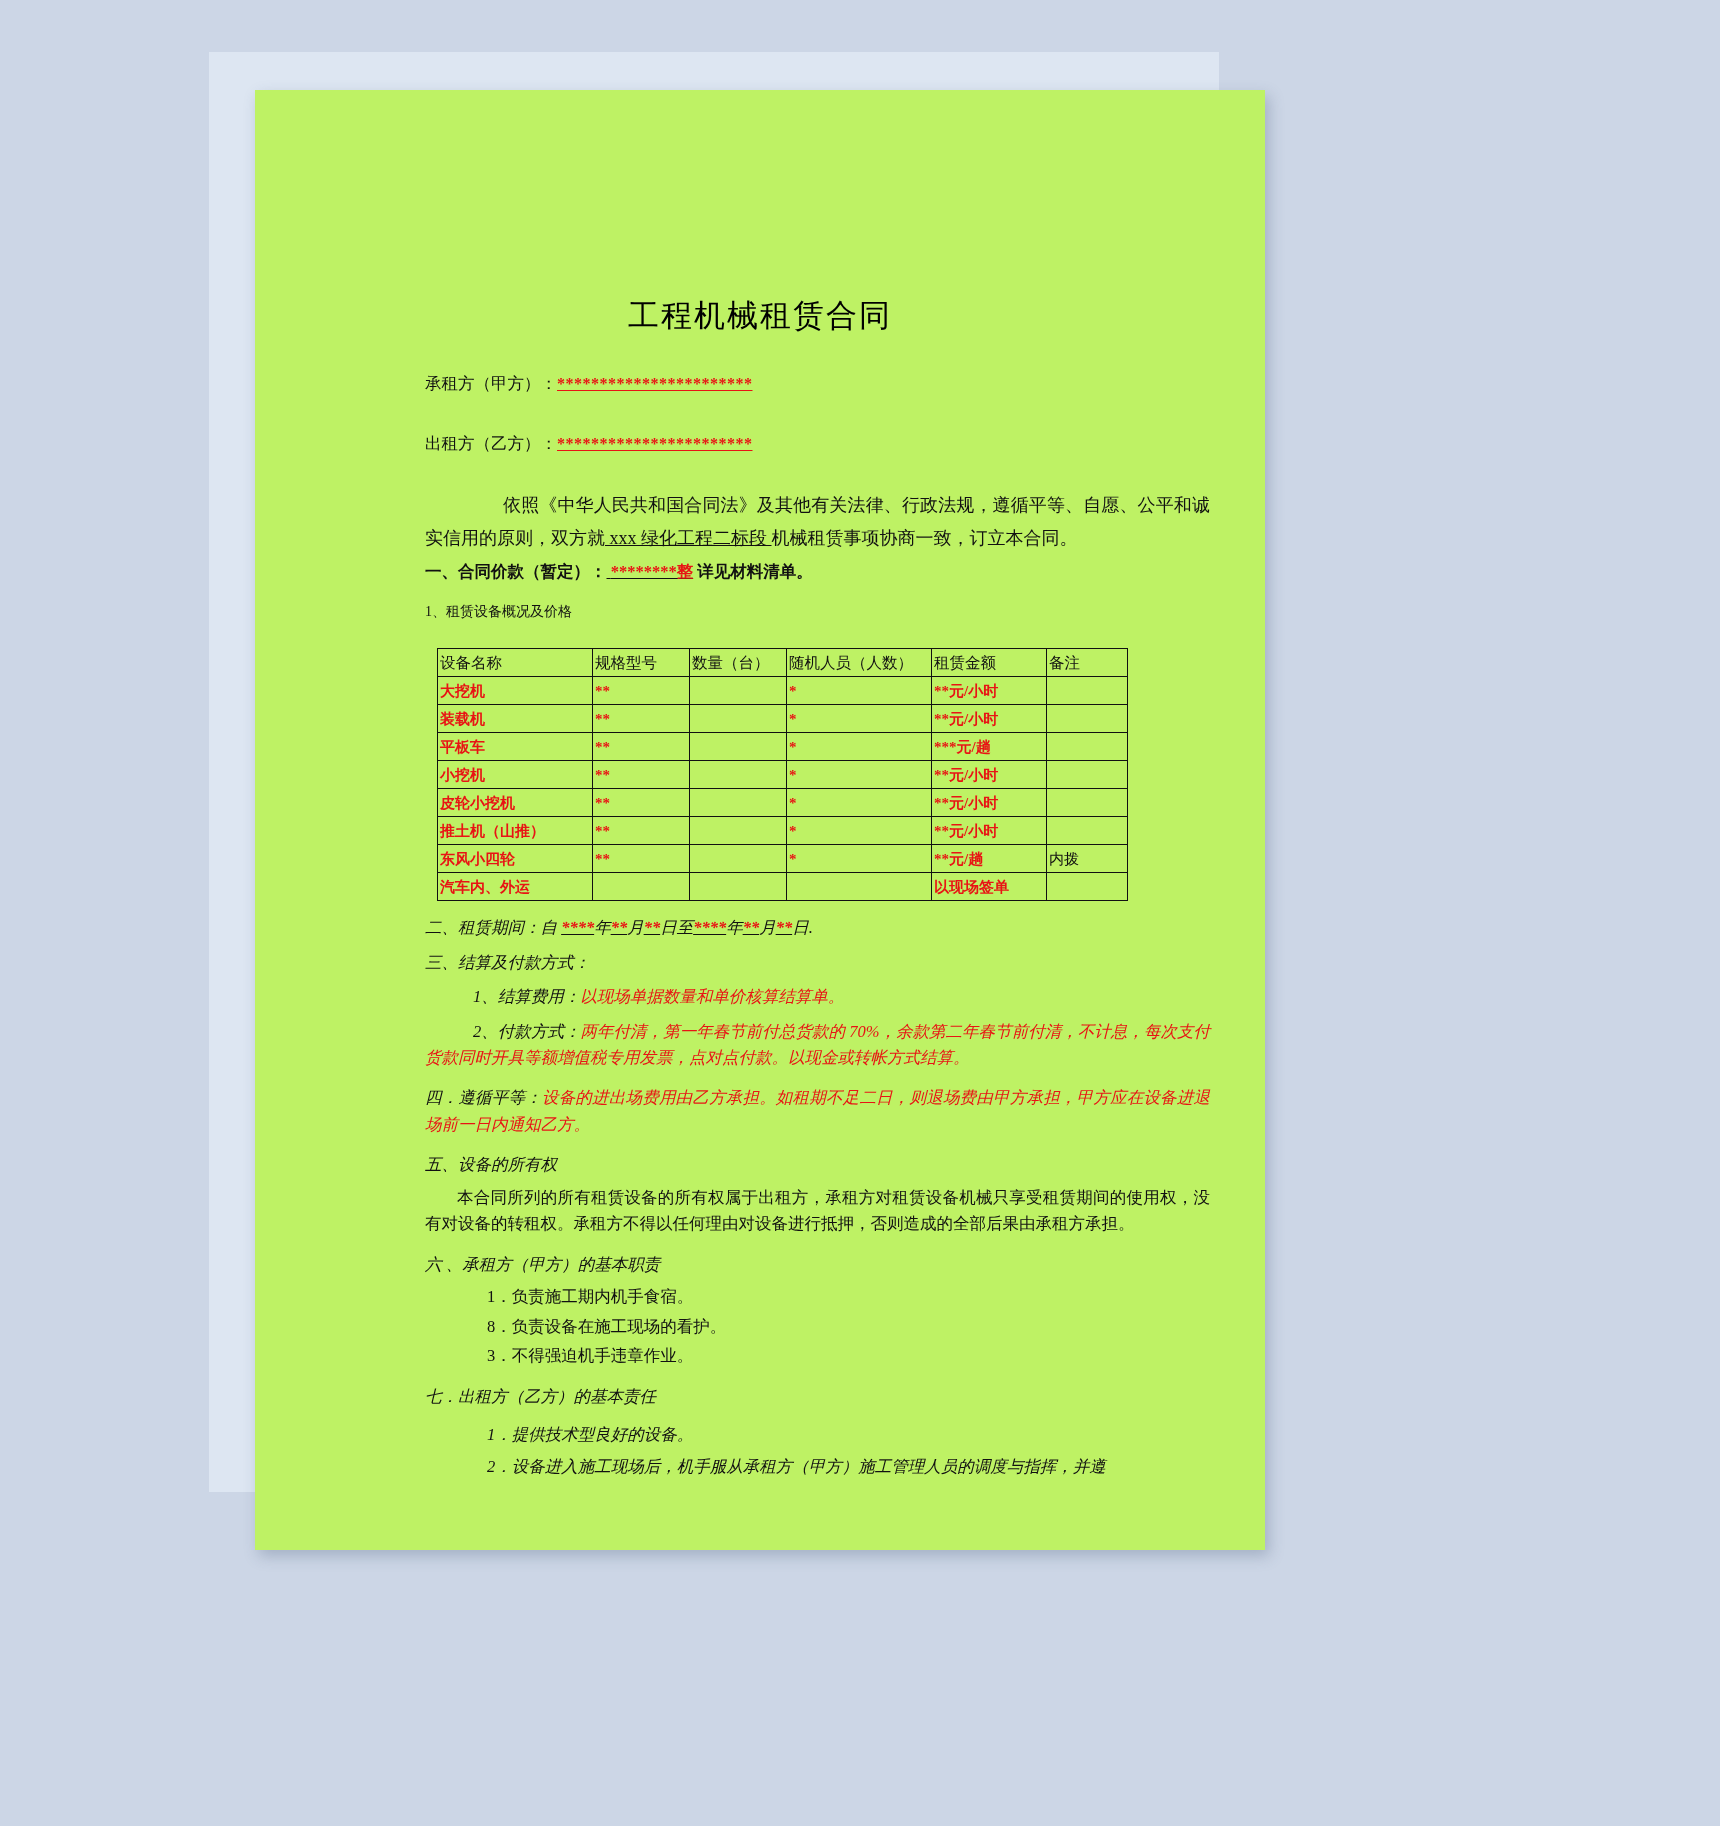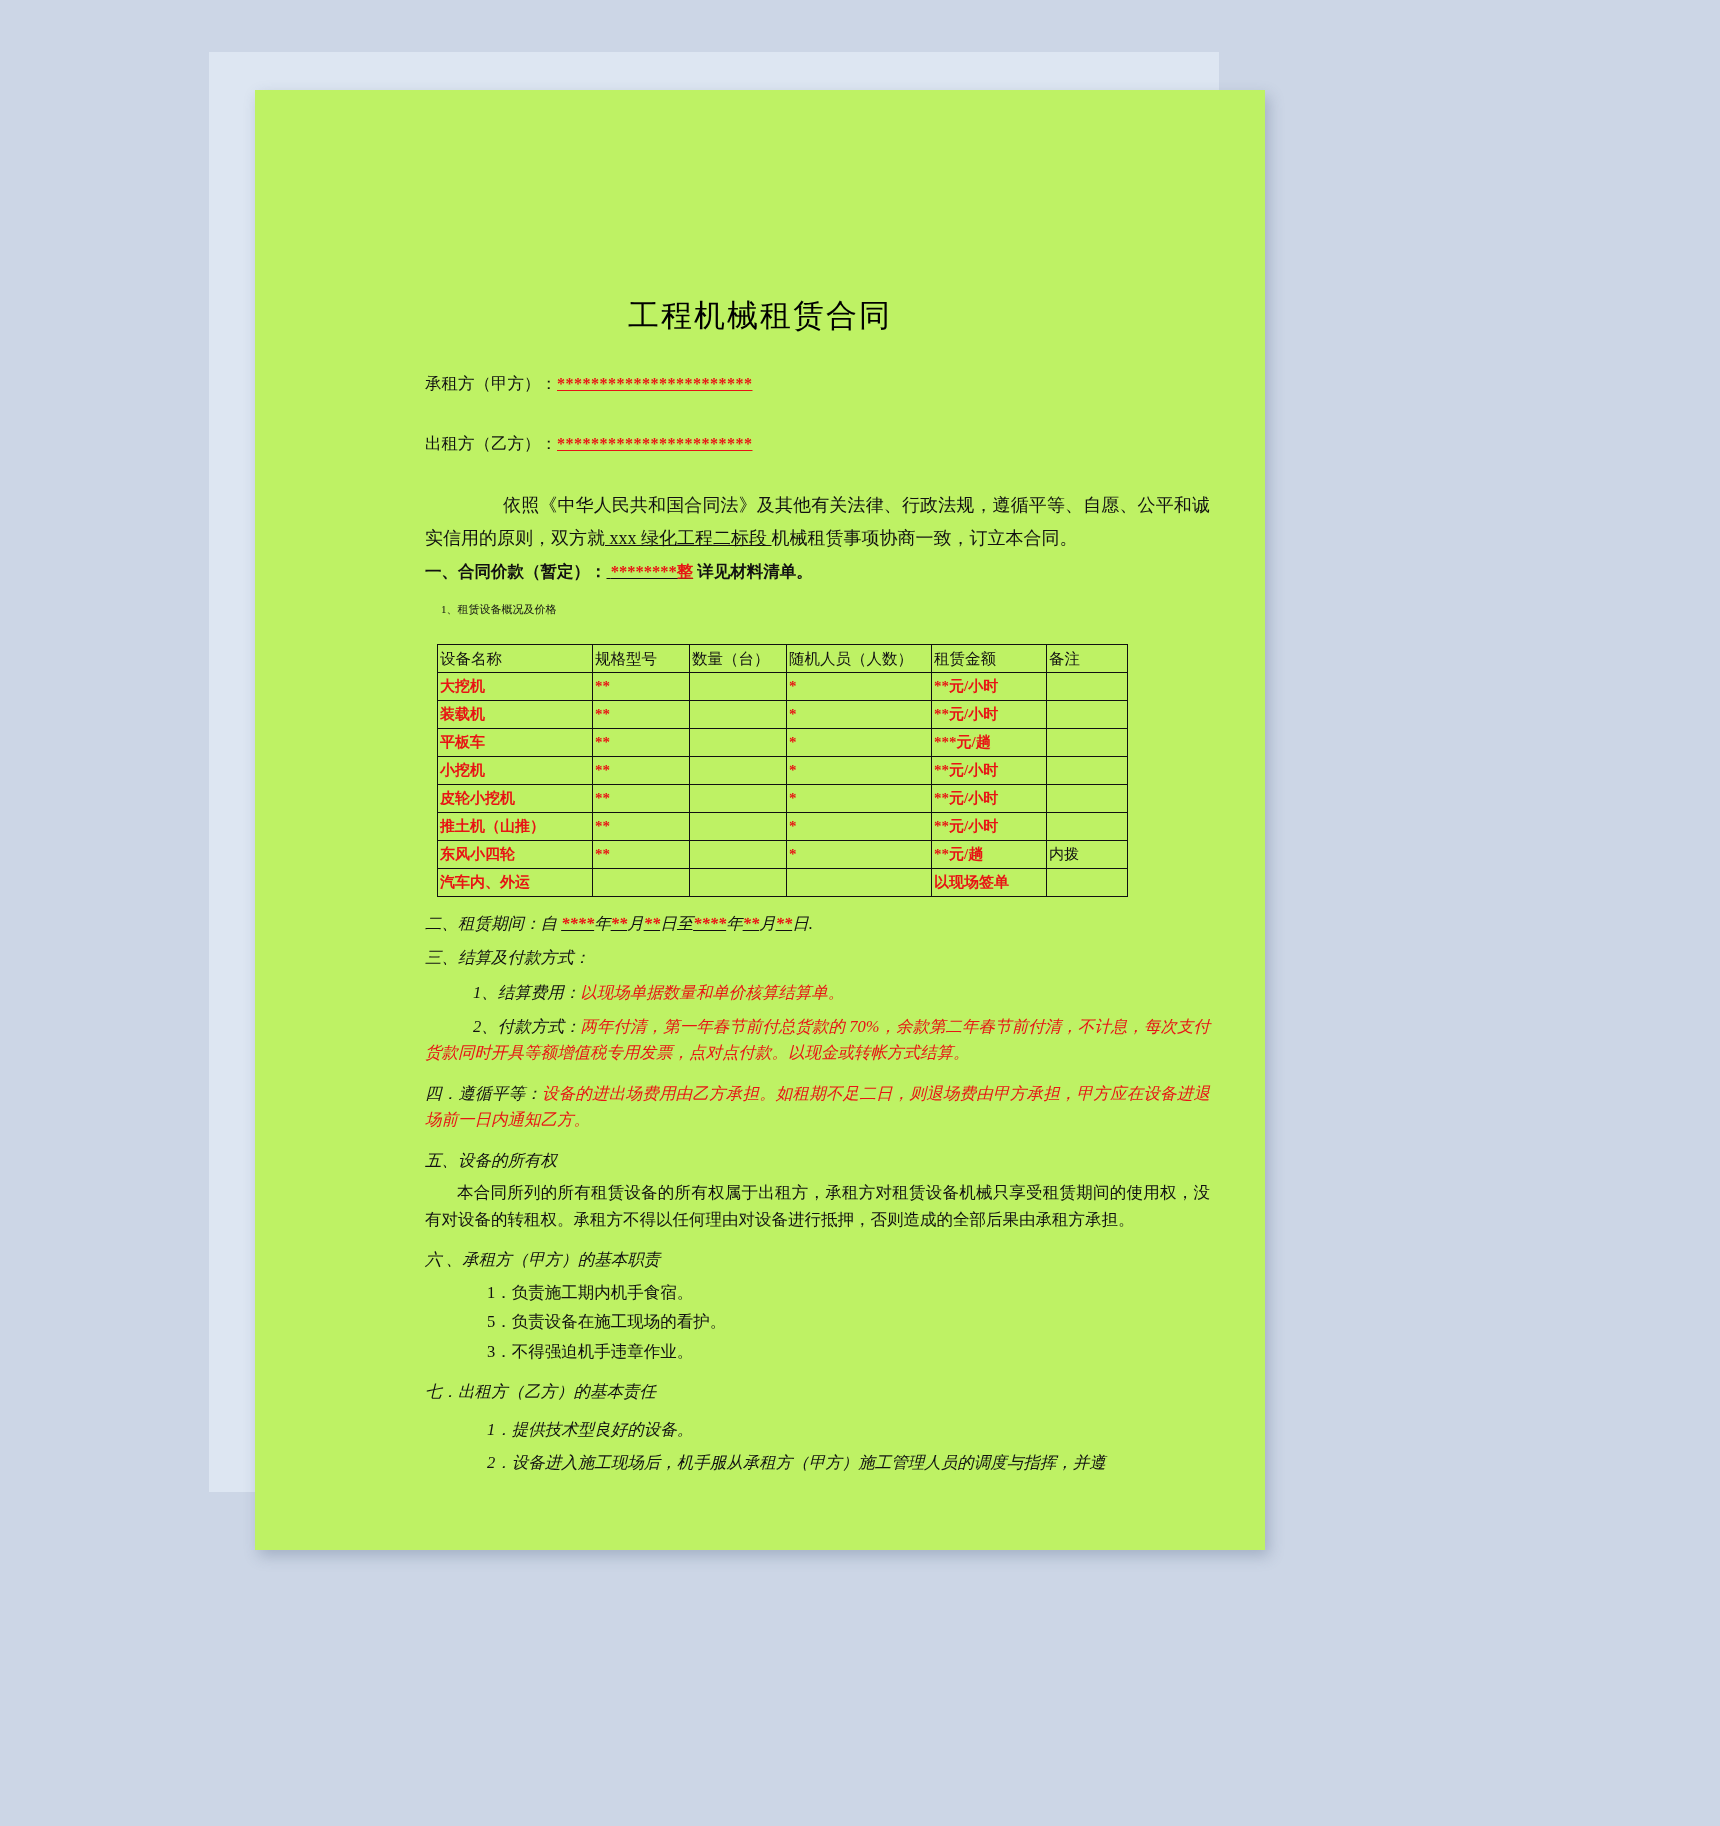--- a/index.html
+++ b/index.html
@@ -90,22 +90,22 @@
     text-decoration: underline;
     text-decoration-color: #111;
     font-weight: bold;
   }
   .sec-line .under-blk {
     text-decoration: underline;
     text-decoration-color: #111;
     color:#111;
   }
   .sub-line {
-    margin: 16px 0 0 16px;
-    font-size: 11px;
+    margin: 16px 0 0 0;
+    font-size: 14px;
   }
   table.equip {
     border-collapse: collapse;
     margin: 26px 0 0 12px;
     width: 660px;
     font-size: 15px;
     table-layout: fixed;
   }
   table.equip th, table.equip td {
     border: 1.3px solid #111;
@@ -278,21 +278,21 @@
       <div class="para">
         <span>四．遵循平等：</span><span class="red">设备的进出场费用由乙方承担。如租期不足二日，则退场费由甲方承担，甲方应在设备进退场前一日内通知乙方。</span>
       </div>
 
       <div class="para">五、设备的所有权</div>
       <div class="blockpara indent1">本合同所列的所有租赁设备的所有权属于出租方，承租方对租赁设备机械只享受租赁期间的使用权，没有对设备的转租权。承租方不得以任何理由对设备进行抵押，否则造成的全部后果由承租方承担。</div>
 
       <div class="para">六 、承租方（甲方）的基本职责</div>
       <div class="numlist">
         <div>1．负责施工期内机手食宿。</div>
-        <div>5．负责设备在施工现场的看护。</div>
+        <div>8．负责设备在施工现场的看护。</div>
         <div>3．不得强迫机手违章作业。</div>
       </div>
 
       <div class="para">七．出租方（乙方）的基本责任</div>
       <div class="numlist" style="margin-top:12px;font-style:italic;">
         <div>1．提供技术型良好的设备。</div>
         <div style="text-indent:0;margin-top:6px;">2．设备进入施工现场后，机手服从承租方（甲方）施工管理人员的调度与指挥，并遵</div>
       </div>
 
     </div>

